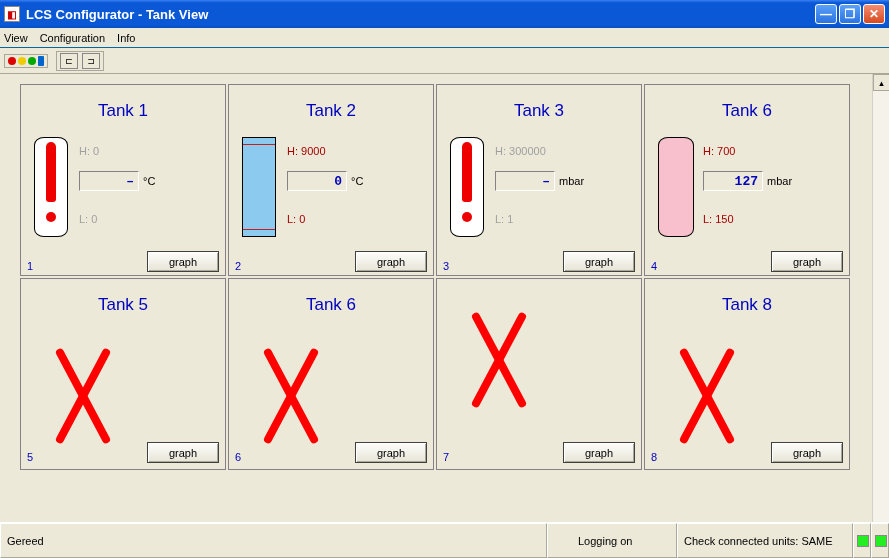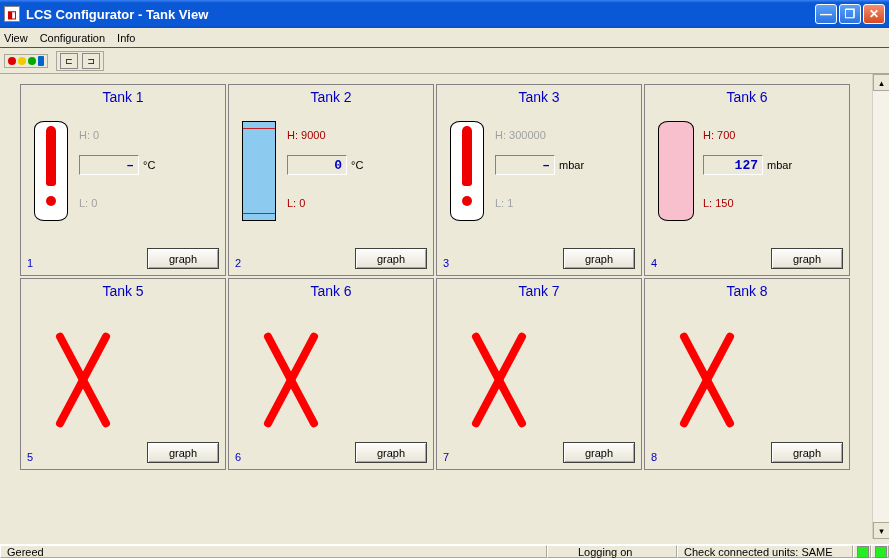--- a/index.html
+++ b/index.html
@@ -122,22 +122,22 @@
   .tankcell {
     border: 1px solid #848284;
     background: #ece9d8;
     position: relative;
     display: flex;
     flex-direction: column;
   }
   .tankname {
     color: #0000c0;
     text-align: center;
-    margin-top: 4px;
-    font-size: 14px;
+    margin-top: 16px;
+    font-size: 17px;
   }
   .tankbody {
     flex: 1;
     position: relative;
   }
   .bottomrow {
     display: flex;
     justify-content: space-between;
     align-items: flex-end;
     padding: 4px 6px 6px 6px;
@@ -261,21 +261,21 @@
     width: 8px; height: 106px;
     background: #ff0000;
     border-radius: 4px;
   }
   .bigx::before { transform: rotate(28deg); }
   .bigx::after  { transform: rotate(-28deg); }
   
   .statusbar {
     position: absolute;
     bottom: 0; left:0; right:0;
-    height: 14px;
+    height: 36px;
     background: #ece9d8;
     border-top: 1px solid #fff;
     display: flex;
     font-size: 11px;
   }
   .statusbar .cell {
     border: 1px solid #aca899;
     border-top-color: #fff;
     border-left-color: #fff;
     padding: 1px 6px;
@@ -438,21 +438,20 @@
           <div class="tankname">Tank 6</div>
           <div class="tankbody">
             <div class="bigx"></div>
           </div>
           <div class="bottomrow">
             <div class="tanknum">6</div>
             <button class="graphbtn">graph</button>
           </div>
         </div>
         <div class="tankcell">
-          <div class="tankname">Tank 7</div>
           <div class="tankbody">
             <div class="bigx"></div>
           </div>
           <div class="bottomrow">
             <div class="tanknum">7</div>
             <button class="graphbtn">graph</button>
           </div>
         </div>
         <div class="tankcell">
           <div class="tankname">Tank 8</div>

